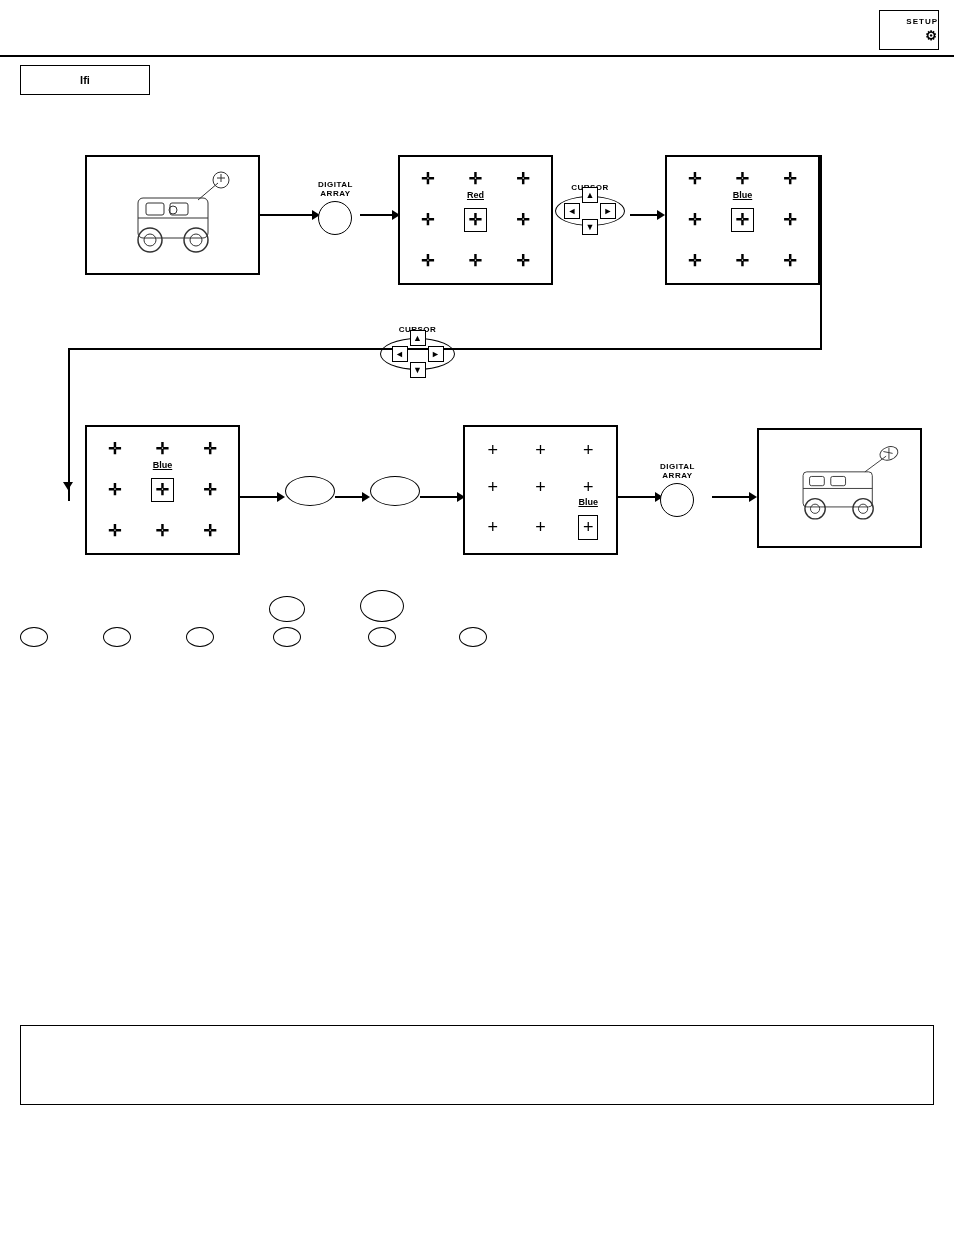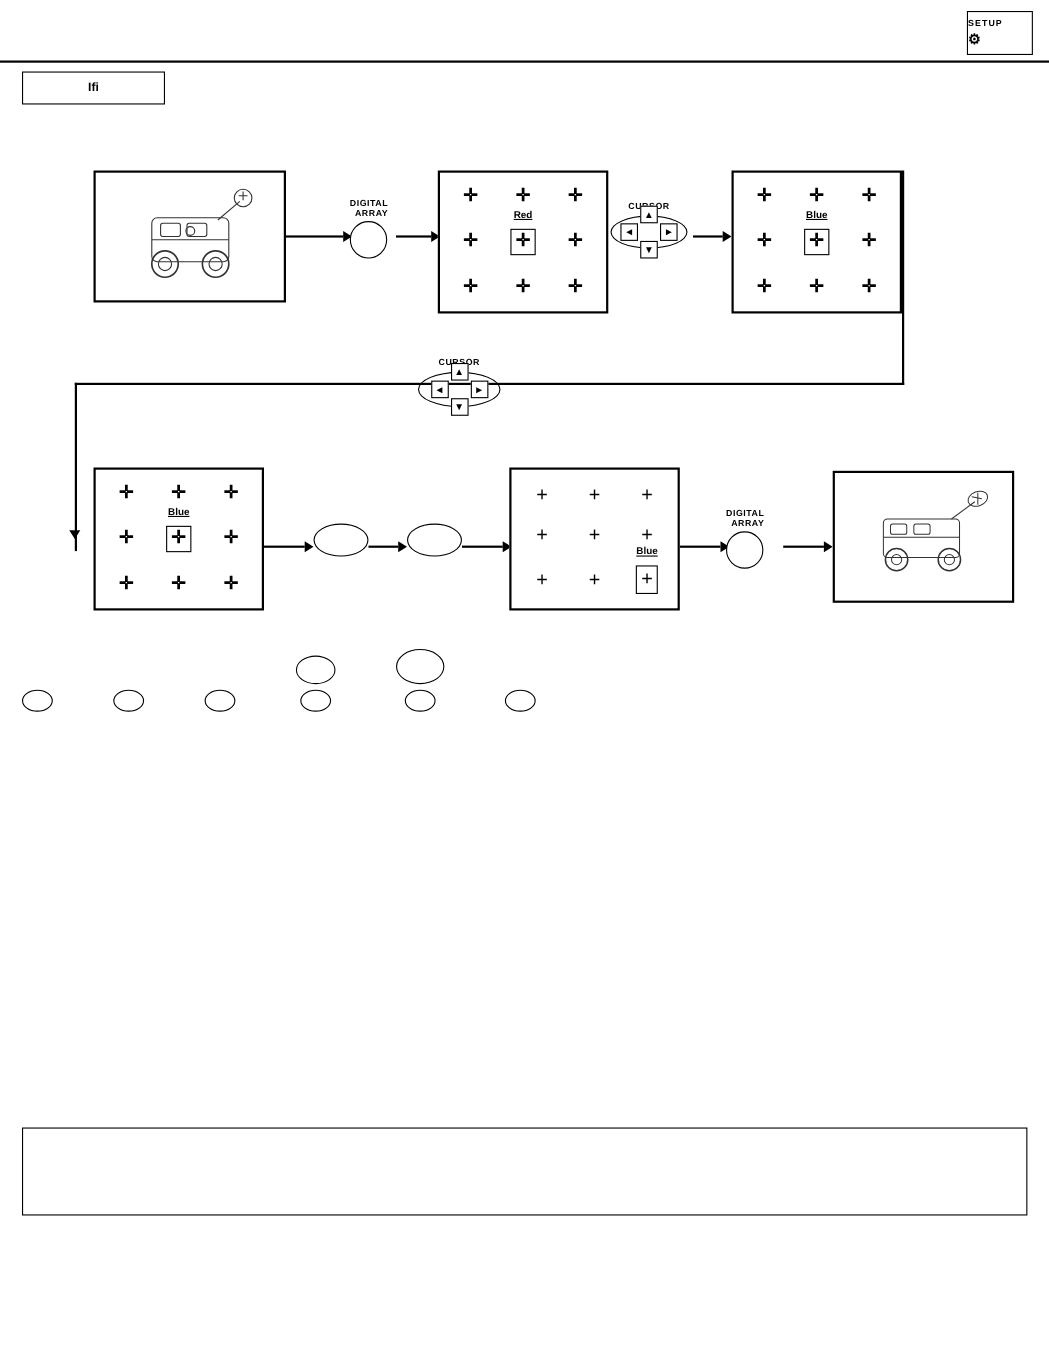--- a/index.html
+++ b/index.html
@@ -26,21 +26,21 @@
     
     .setup-btn {
       position: absolute;
       top: 10px;
       right: 15px;
       width: 60px;
       height: 40px;
       border: 1.5px solid #000;
       display: flex;
       flex-direction: column;
-      align-items: flex-start;
+      align-items: flex-end;
       justify-content: center;
       font-size: 9px;
       font-weight: bold;
       letter-spacing: 1px;
       cursor: pointer;
     }
     .setup-btn .gear-icons {
       font-size: 13px;
       margin-top: 2px;
     }
@@ -95,21 +95,21 @@
       position: absolute;
       top: 180px;
       left: 318px;
       display: flex;
       flex-direction: column;
       align-items: center;
     }
     .da-label {
       font-size: 8px;
       font-weight: bold;
-      text-align: right;
+      text-align: center;
       letter-spacing: 0.5px;
       margin-bottom: 3px;
     }
     .circle-sm {
       width: 34px;
       height: 34px;
       border: 1.5px solid #000;
       border-radius: 50%;
       background: #fff;
     }

